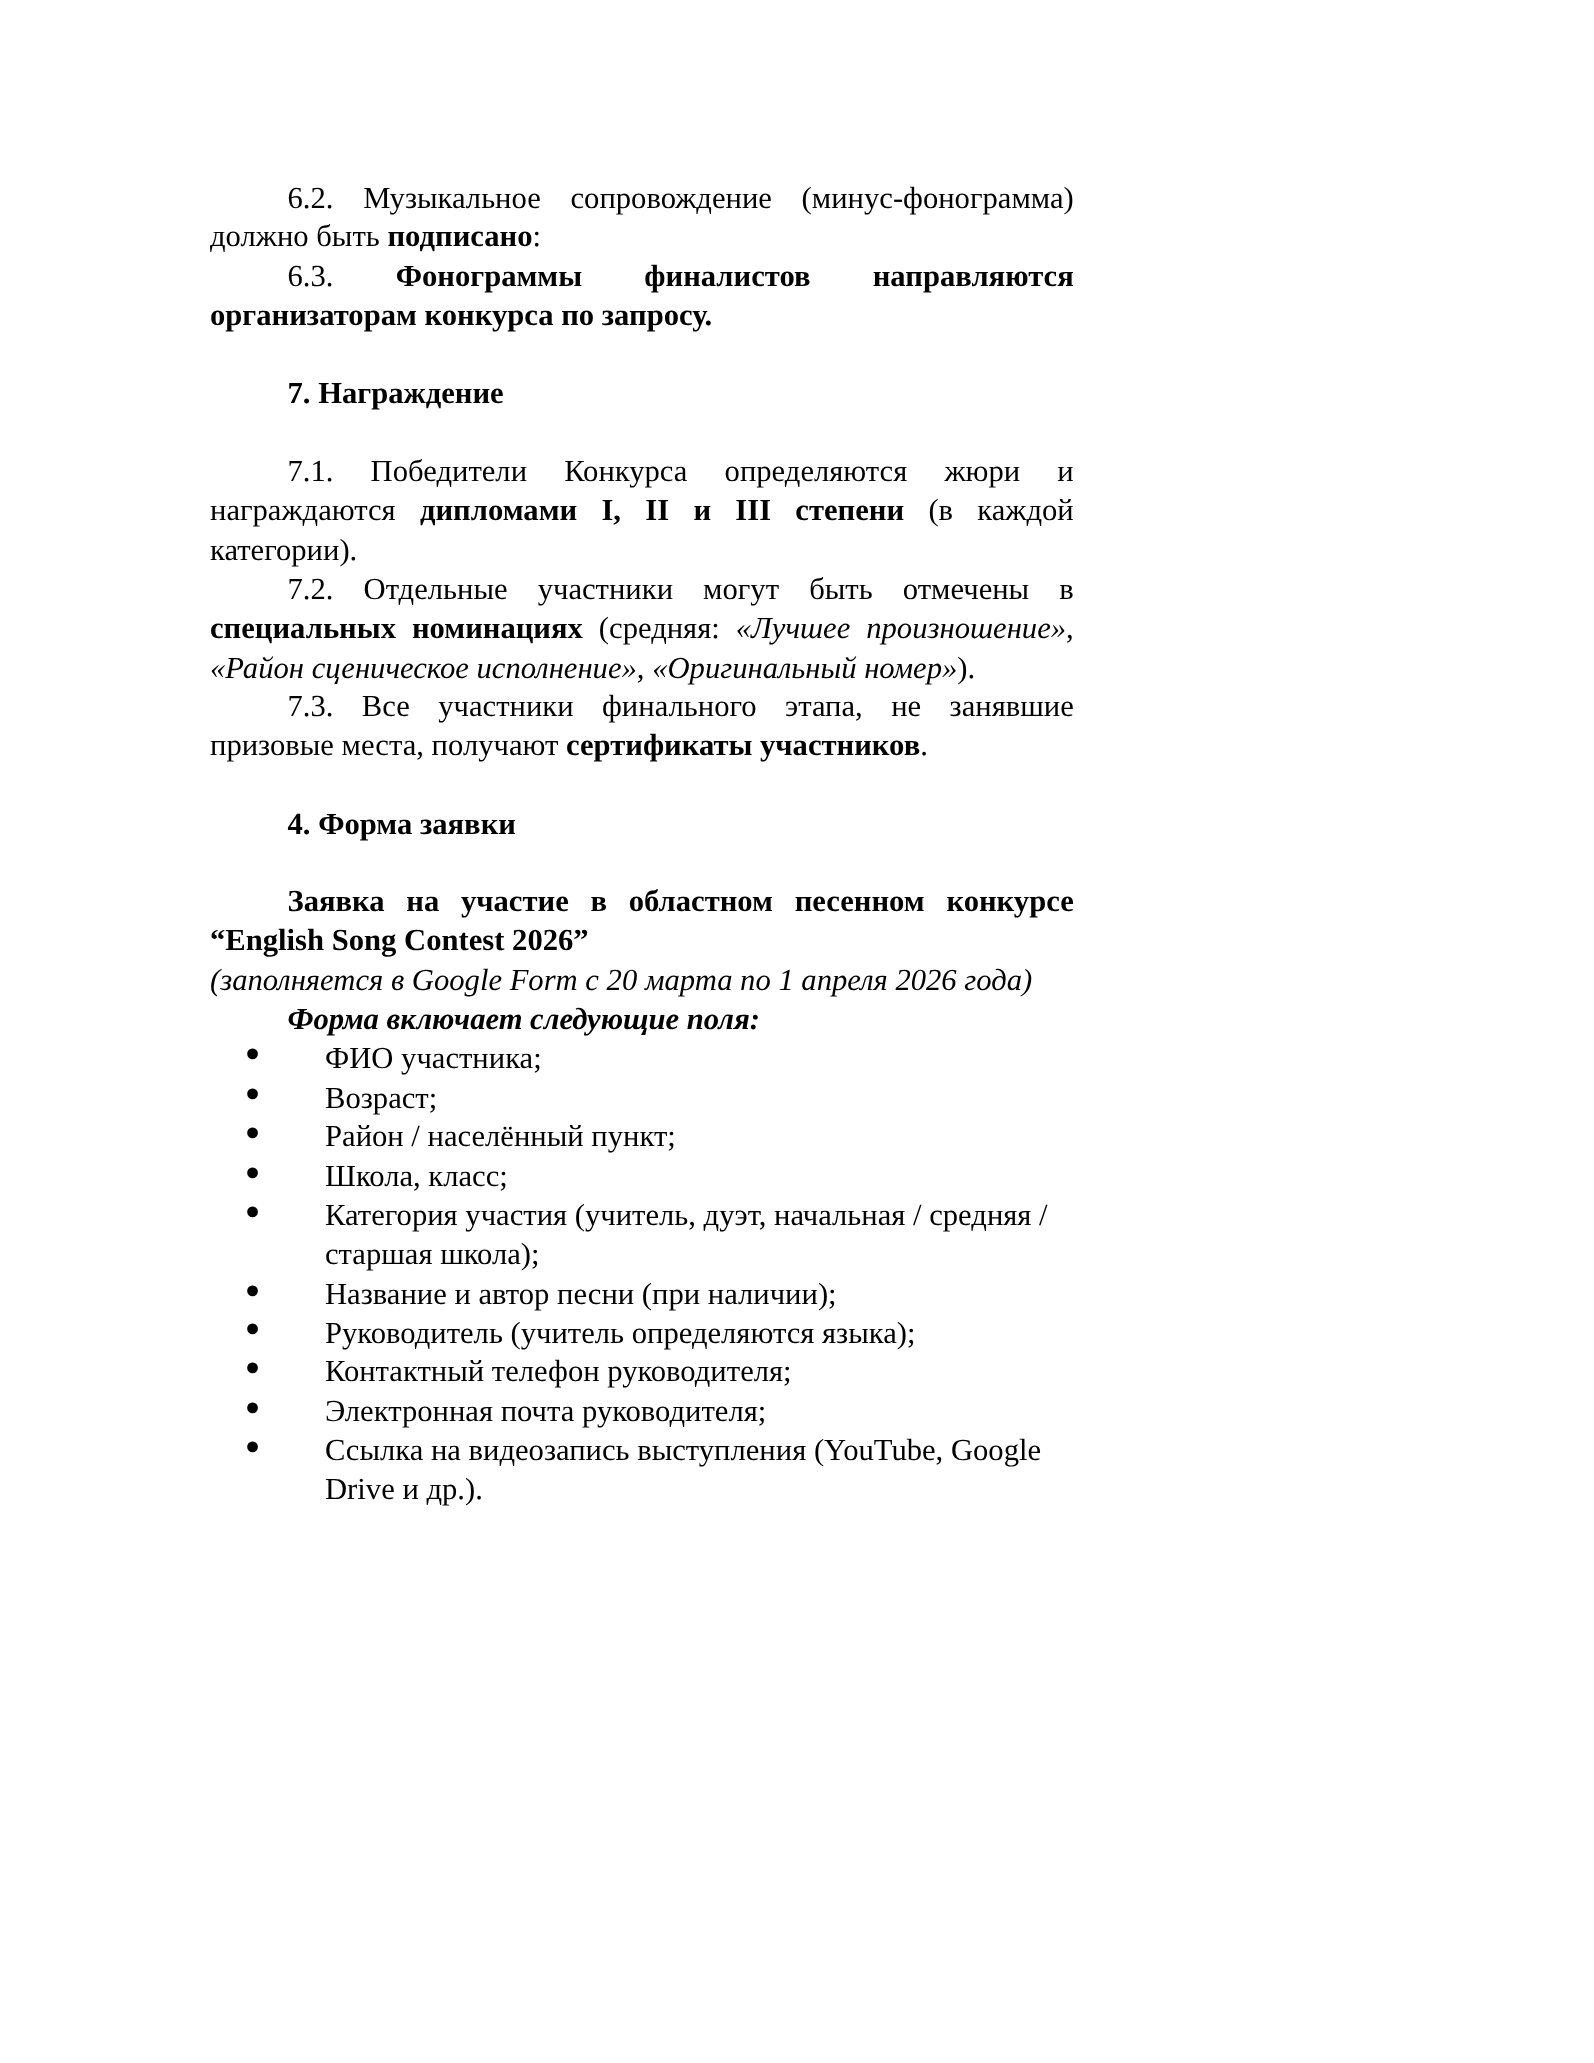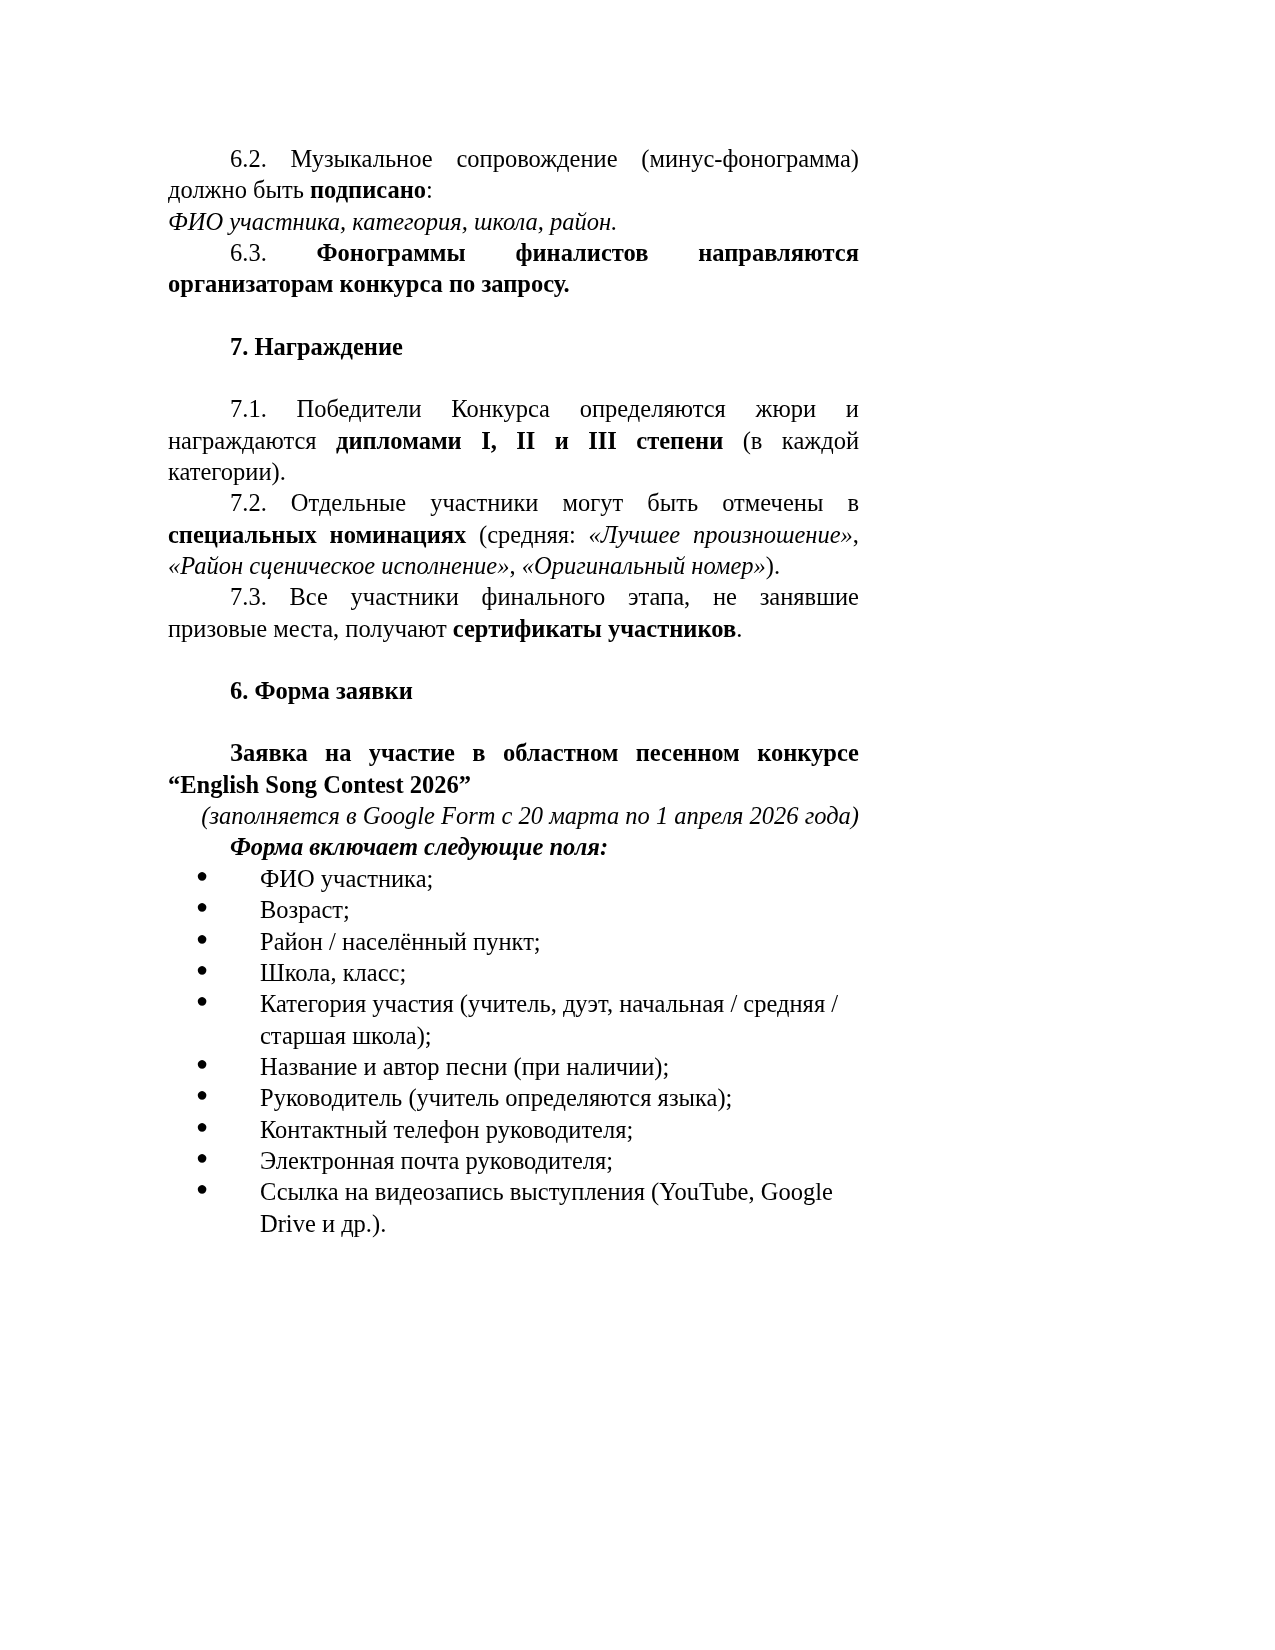--- a/index.html
+++ b/index.html
@@ -52,21 +52,21 @@
     height: 31px;
   }
   .form-title {
     text-indent: 62px;
     font-weight: bold;
     text-align: justify;
   }
   .form-sub {
     text-indent: 0;
     font-style: italic;
-    text-align: right;
+    text-align: left;
   }
   .form-fields-head {
     text-indent: 62px;
     font-weight: bold;
     text-align: left;
     font-style: italic;
   }
   ul.field-list {
     list-style: none;
     margin: 0;
@@ -87,39 +87,38 @@
   }
 </style>
 </head>
 <body>
 
 <div class="page">
   <div class="doc-body">
 
     <p class="para"><span>6.2. Музыкальное сопровождение (минус-фонограмма) должно быть </span><span class="bold">подписано</span><span>:</span></p>
 
-    <p class="para-noindent ital">ФИО участника, категория, школа, район.</p>
 
     <p class="para"><span>6.3.</span><span class="bold">&nbsp;<span>Фонограммы финалистов направляются организаторам конкурса по запросу.</span></span></p>
 
     <div class="spacer-line"></div>
 
     <p class="heading">7. Награждение</p>
 
     <div class="spacer-line"></div>
 
     <p class="para"><span>7.1. Победители Конкурса определяются жюри и награждаются </span><span class="bold">дипломами I, II и III степени</span><span> (в каждой категории).</span></p>
 
     <p class="para"><span>7.2. Отдельные участники могут быть отмечены в </span><span class="bold">специальных номинациях</span><span> (средняя: </span><span class="ital">«Лучшее произношение»</span><span>, </span><span class="ital">«Район сценическое исполнение»</span><span>, </span><span class="ital">«Оригинальный номер»</span><span>).</span></p>
 
     <p class="para"><span>7.3. Все участники финального этапа, не занявшие призовые места, получают </span><span class="bold">сертификаты участников</span><span>.</span></p>
 
     <div class="spacer-line"></div>
 
-    <p class="heading">6. Форма заявки</p>
+    <p class="heading">4. Форма заявки</p>
 
     <div class="spacer-line"></div>
 
     <p class="form-title">Заявка на участие в областном песенном конкурсе “English Song Contest 2026”</p>
 
     <p class="form-sub">(заполняется в Google Form с 20 марта по 1 апреля 2026 года)</p>
 
     <p class="form-fields-head">Форма включает следующие поля:</p>
 
     <ul class="field-list">

